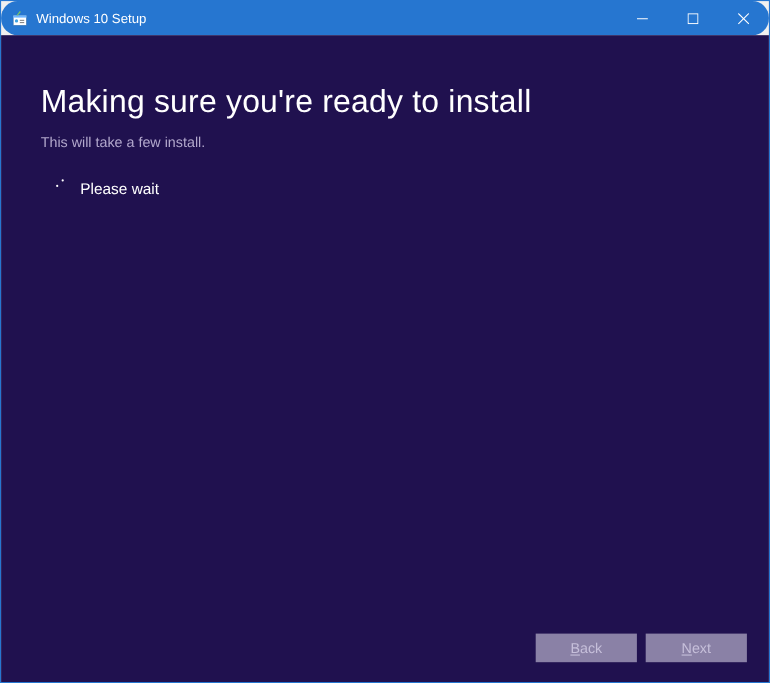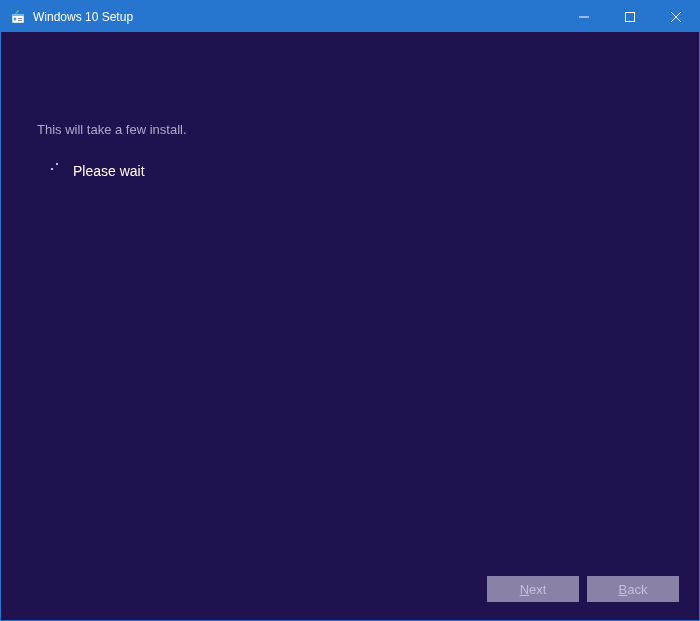--- a/index.html
+++ b/index.html
@@ -18,20 +18,21 @@
       border: 1px solid #2676d0;
     }
     .titlebar {
       height: 31px;
       background: #2676d0;
       display: flex;
       align-items: center;
       color: #ffffff;
       font-size: 12px;
       flex-shrink: 0;
+      border-radius: 15px;
     }
     .titlebar .icon-slot {
       width: 22px;
       height: 31px;
       display: flex;
       align-items: center;
       justify-content: center;
       margin-left: 6px;
     }
     .titlebar .title {
@@ -152,32 +153,33 @@
       <div class="ctrl">
         <svg width="10" height="10" viewBox="0 0 10 10">
             <line x1="0" y1="0" x2="10" y2="10" stroke="#ffffff" stroke-width="1"></line>
             <line x1="10" y1="0" x2="0" y2="10" stroke="#ffffff" stroke-width="1"></line>
           </svg>
       </div>
     </div>
   </div>
 
   <div class="content">
+    <div class="heading">Making sure you're ready to install</div>
     <div class="subtext">This will take a few install.</div>
     <div class="waitrow">
       <div class="spinner">
         <div class="dot d1"></div>
         <div class="dot d2"></div>
       </div>
       <span>Please wait</span>
     </div>
 
     <div class="buttonbar">
       <button class="btn">
-          <span><span class="ul">N</span><span id="next-rest">ext</span></span>
+          <span><span class="ul">B</span><span id="back-rest">ack</span></span>
         </button>
       <button class="btn">
-          <span><span class="ul">B</span><span id="back-rest">ack</span></span>
+          <span><span class="ul">N</span><span id="next-rest">ext</span></span>
         </button>
     </div>
   </div>
 
 </div>
 
 </body></html>

